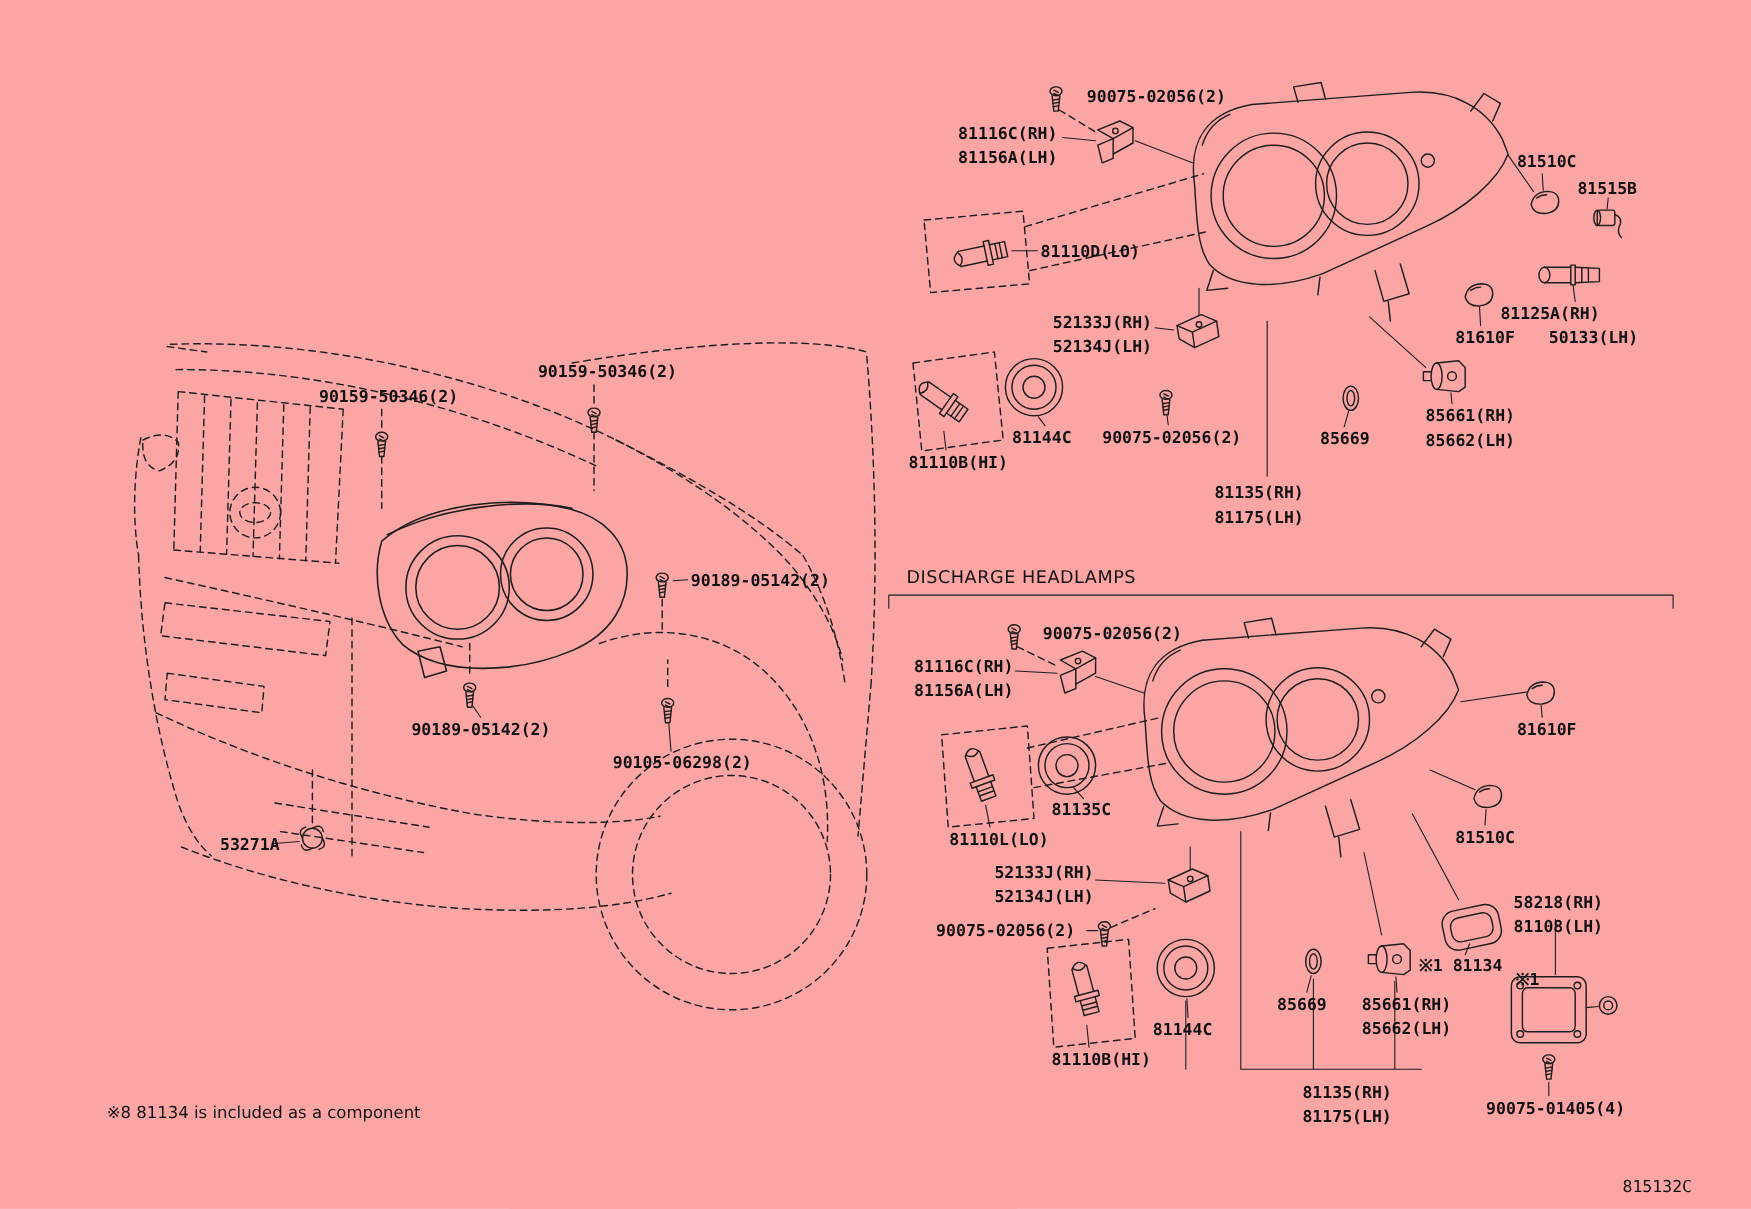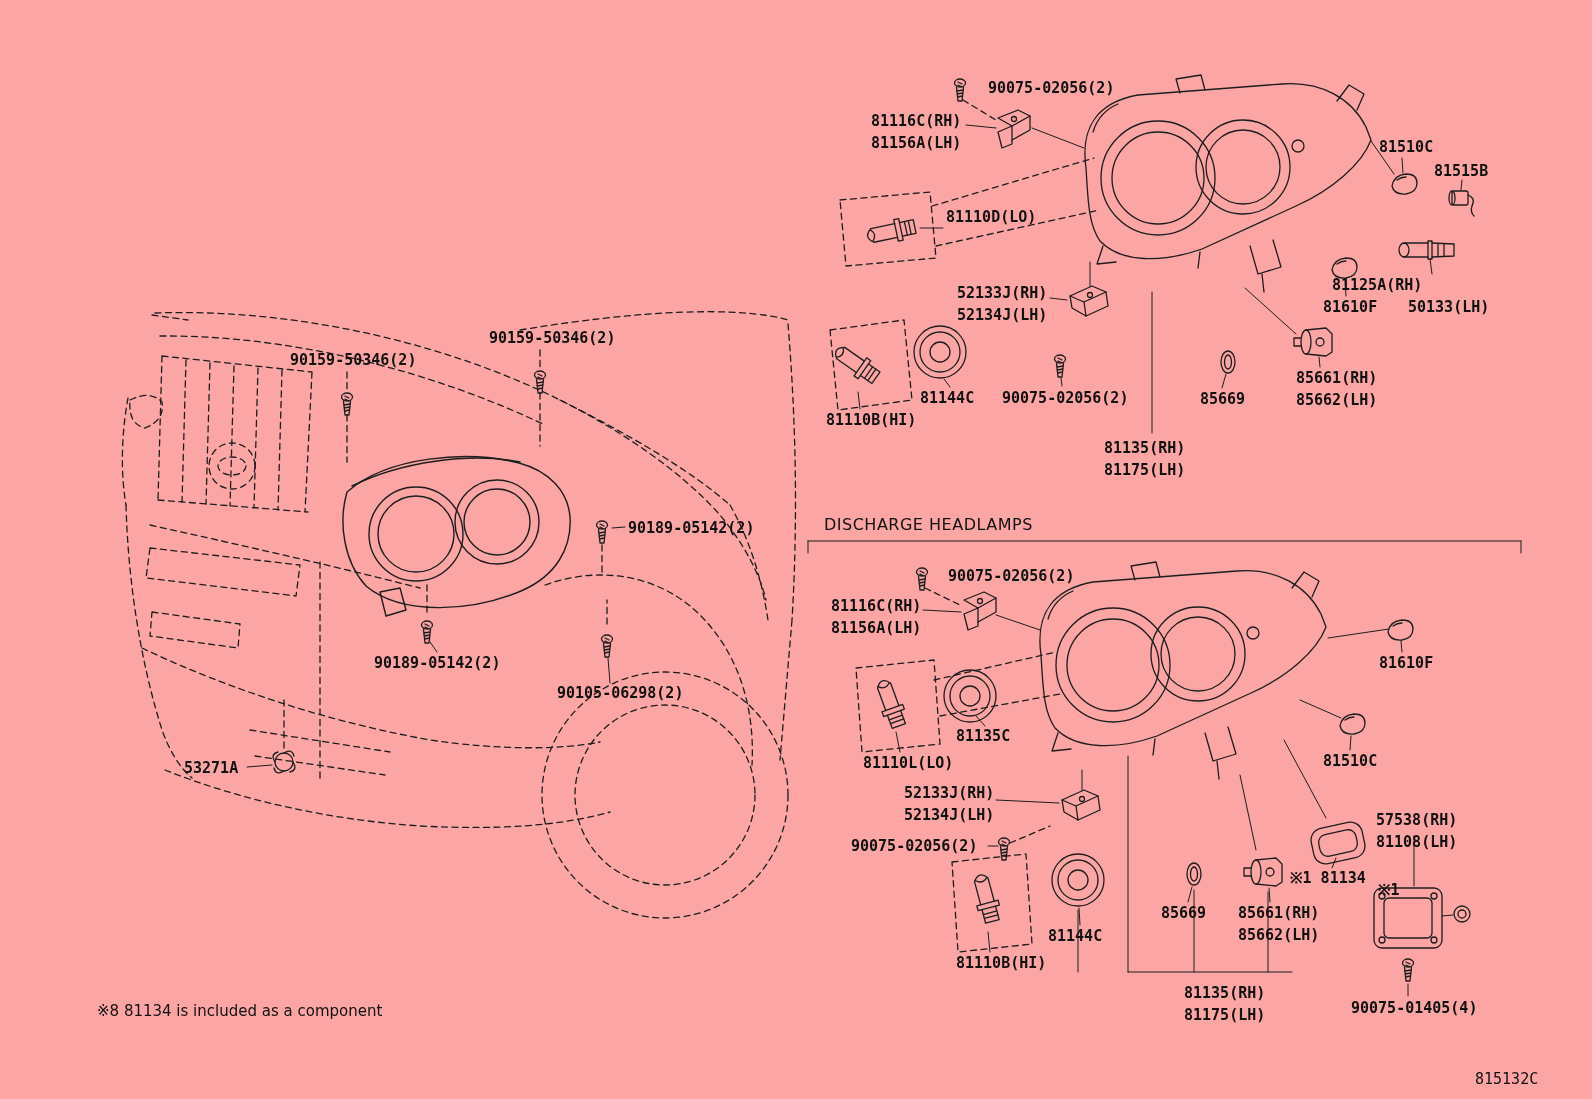--- a/index.html
+++ b/index.html
@@ -283,55 +283,55 @@
       <path class="thin" d="M1128,756 L1128,972 M1128,972 L1292,972 M1194,972 L1194,890 M1268,972 L1268,892 M1078,910 L1078,972"></path>
     </g>
   </g>
 </svg>
 
 <div class="lbl" style="left:988px;top:80px">90075-02056(2)</div>
 <div class="lbl" style="left:871px;top:113px">81116C(RH)</div>
 <div class="lbl" style="left:871px;top:135px">81156A(LH)</div>
 <div class="lbl" style="left:1379px;top:139px">81510C</div>
 <div class="lbl" style="left:1434px;top:163px">81515B</div>
-<div class="lbl" style="left:946px;top:209px">81110D(LO)</div>
+<div class="lbl" style="left:946px;top:221px">81110D(LO)</div>
 <div class="lbl" style="left:957px;top:285px">52133J(RH)</div>
 <div class="lbl" style="left:957px;top:307px">52134J(LH)</div>
-<div class="lbl" style="left:1332px;top:277px">81125A(RH)</div>
+<div class="lbl" style="left:1364px;top:277px">81125A(RH)</div>
 <div class="lbl" style="left:1408px;top:299px">50133(LH)</div>
 <div class="lbl" style="left:1323px;top:299px">81610F</div>
 <div class="lbl" style="left:1296px;top:370px">85661(RH)</div>
 <div class="lbl" style="left:1296px;top:392px">85662(LH)</div>
 <div class="lbl" style="left:1200px;top:391px">85669</div>
 <div class="lbl" style="left:920px;top:390px">81144C</div>
 <div class="lbl" style="left:1002px;top:390px">90075-02056(2)</div>
 <div class="lbl" style="left:826px;top:412px">81110B(HI)</div>
 <div class="lbl" style="left:1104px;top:440px">81135(RH)</div>
 <div class="lbl" style="left:1104px;top:462px">81175(LH)</div>
 
 <div class="lbl" style="left:290px;top:352px">90159-50346(2)</div>
 <div class="lbl" style="left:489px;top:330px">90159-50346(2)</div>
 <div class="lbl" style="left:628px;top:520px">90189-05142(2)</div>
 <div class="lbl" style="left:374px;top:655px">90189-05142(2)</div>
 <div class="lbl" style="left:557px;top:685px">90105-06298(2)</div>
-<div class="lbl" style="left:184px;top:760px">53271A</div>
+<div class="lbl" style="left:200px;top:760px">53271A</div>
 
 <div class="reg title" style="left:824px;top:516px">DISCHARGE HEADLAMPS</div>
 
 <div class="lbl" style="left:948px;top:568px">90075-02056(2)</div>
 <div class="lbl" style="left:831px;top:598px">81116C(RH)</div>
 <div class="lbl" style="left:831px;top:620px">81156A(LH)</div>
 <div class="lbl" style="left:1379px;top:655px">81610F</div>
 <div class="lbl" style="left:956px;top:728px">81135C</div>
 <div class="lbl" style="left:863px;top:755px">81110L(LO)</div>
 <div class="lbl" style="left:1323px;top:753px">81510C</div>
 <div class="lbl" style="left:904px;top:785px">52133J(RH)</div>
 <div class="lbl" style="left:904px;top:807px">52134J(LH)</div>
 <div class="lbl" style="left:851px;top:838px">90075-02056(2)</div>
-<div class="lbl" style="left:1376px;top:812px">57538(RH)</div>
+<div class="lbl" style="left:1376px;top:812px">58218(RH)</div>
 <div class="lbl" style="left:1376px;top:834px">81108(LH)</div>
 <div class="lbl" style="left:1290px;top:870px">※1 81134</div>
 <div class="lbl" style="left:1378px;top:882px">※1</div>
 <div class="lbl" style="left:1161px;top:905px">85669</div>
 <div class="lbl" style="left:1238px;top:905px">85661(RH)</div>
 <div class="lbl" style="left:1238px;top:927px">85662(LH)</div>
 <div class="lbl" style="left:1048px;top:928px">81144C</div>
 <div class="lbl" style="left:956px;top:955px">81110B(HI)</div>
 <div class="lbl" style="left:1184px;top:985px">81135(RH)</div>
 <div class="lbl" style="left:1184px;top:1007px">81175(LH)</div>

